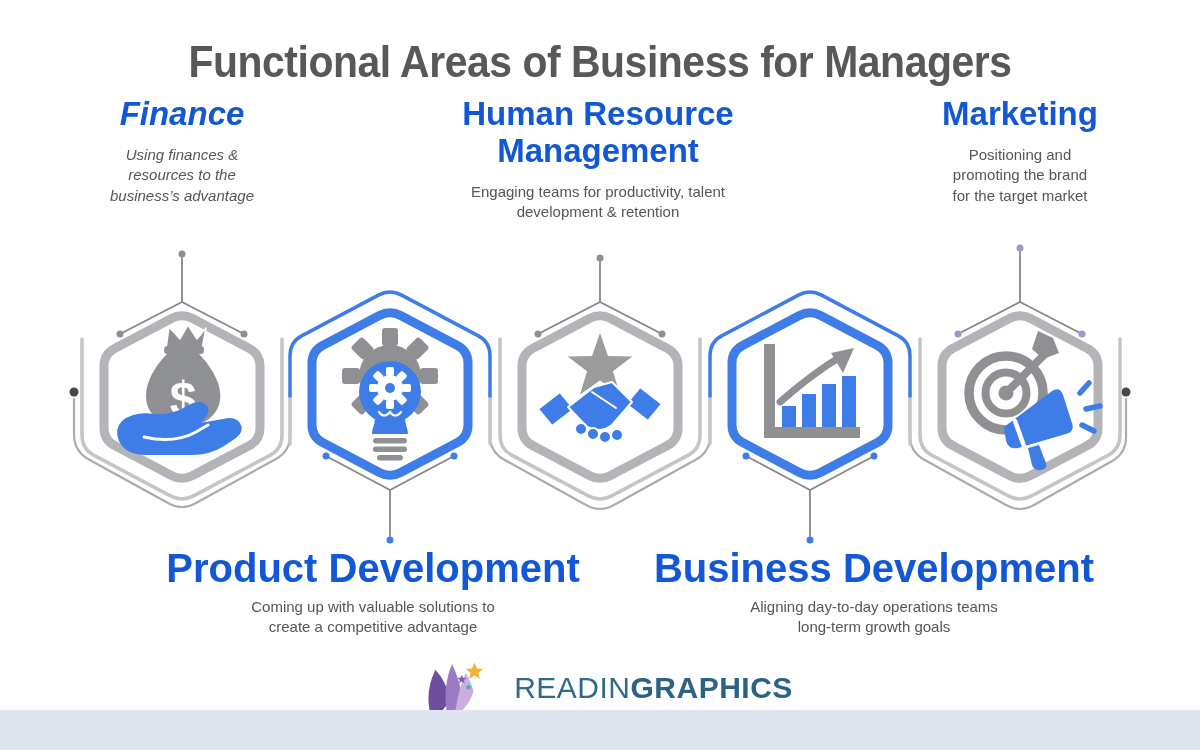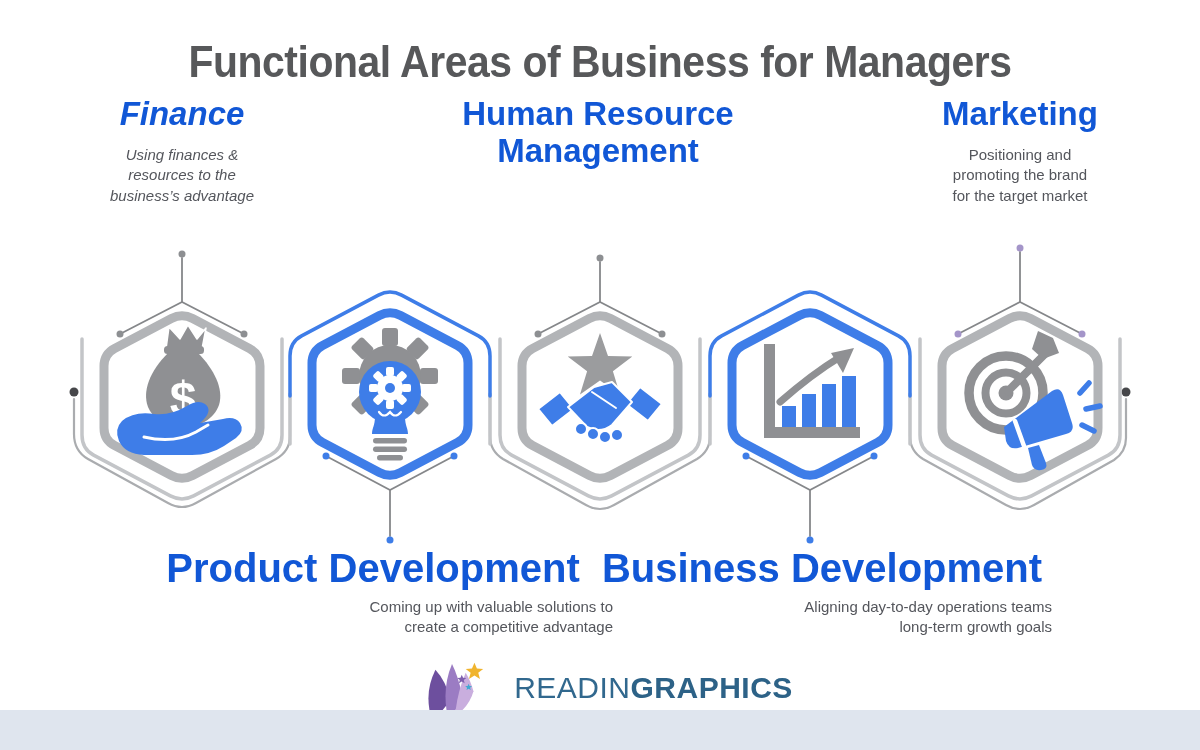--- a/index.html
+++ b/index.html
@@ -20,23 +20,23 @@
     line-height:1.12;white-space:pre-line;
   }
   .area .desc{
     margin:12px 0 0 0;font-size:15px;color:#54565c;line-height:1.36;
     white-space:pre-line;
   }
   .a-finance{left:42px;top:96px;width:280px;font-style:italic;}
   .a-hrm{left:348px;top:96px;width:500px;}
   .a-marketing{left:880px;top:96px;width:280px;}
   .a-product{left:133px;top:546px;width:480px;}
-  .a-business{left:592px;top:546px;width:460px;}
+  .a-business{left:644px;top:546px;width:460px;}
   .a-product h2,.a-business h2{font-size:40px;}
-  .a-product .desc,.a-business .desc{margin-top:6px;text-align:right;}
+  .a-product .desc,.a-business .desc{margin-top:6px;}
   .logo{
     position:absolute;left:0;top:660px;width:1200px;
     display:flex;align-items:center;justify-content:center;gap:15px;
   }
   .logo-text{display:flex;flex-direction:column;align-items:center;}
   .logo-name{font-size:30px;letter-spacing:.5px;color:#31688e;line-height:1.1;}
   .logo-name .bold{font-weight:700;color:#2d6287;}
   .logo-tagline{
     font-size:17px;font-style:italic;color:#2e7f93;letter-spacing:7px;
     margin-top:3px;font-weight:600;
@@ -212,20 +212,22 @@
   <section class="area a-finance">
     <h2>Finance</h2>
     <p class="desc">Using finances &amp;
 resources to the
 business’s advantage</p>
   </section>
 
   <section class="area a-hrm">
     <h2>Human Resource
 Management</h2>
+    <p class="desc">Engaging teams for productivity, talent
+development &amp; retention</p>
   </section>
 
   <section class="area a-marketing">
     <h2>Marketing</h2>
     <p class="desc">Positioning and
 promoting the brand
 for the target market</p>
   </section>
 
   <section class="area a-product">

